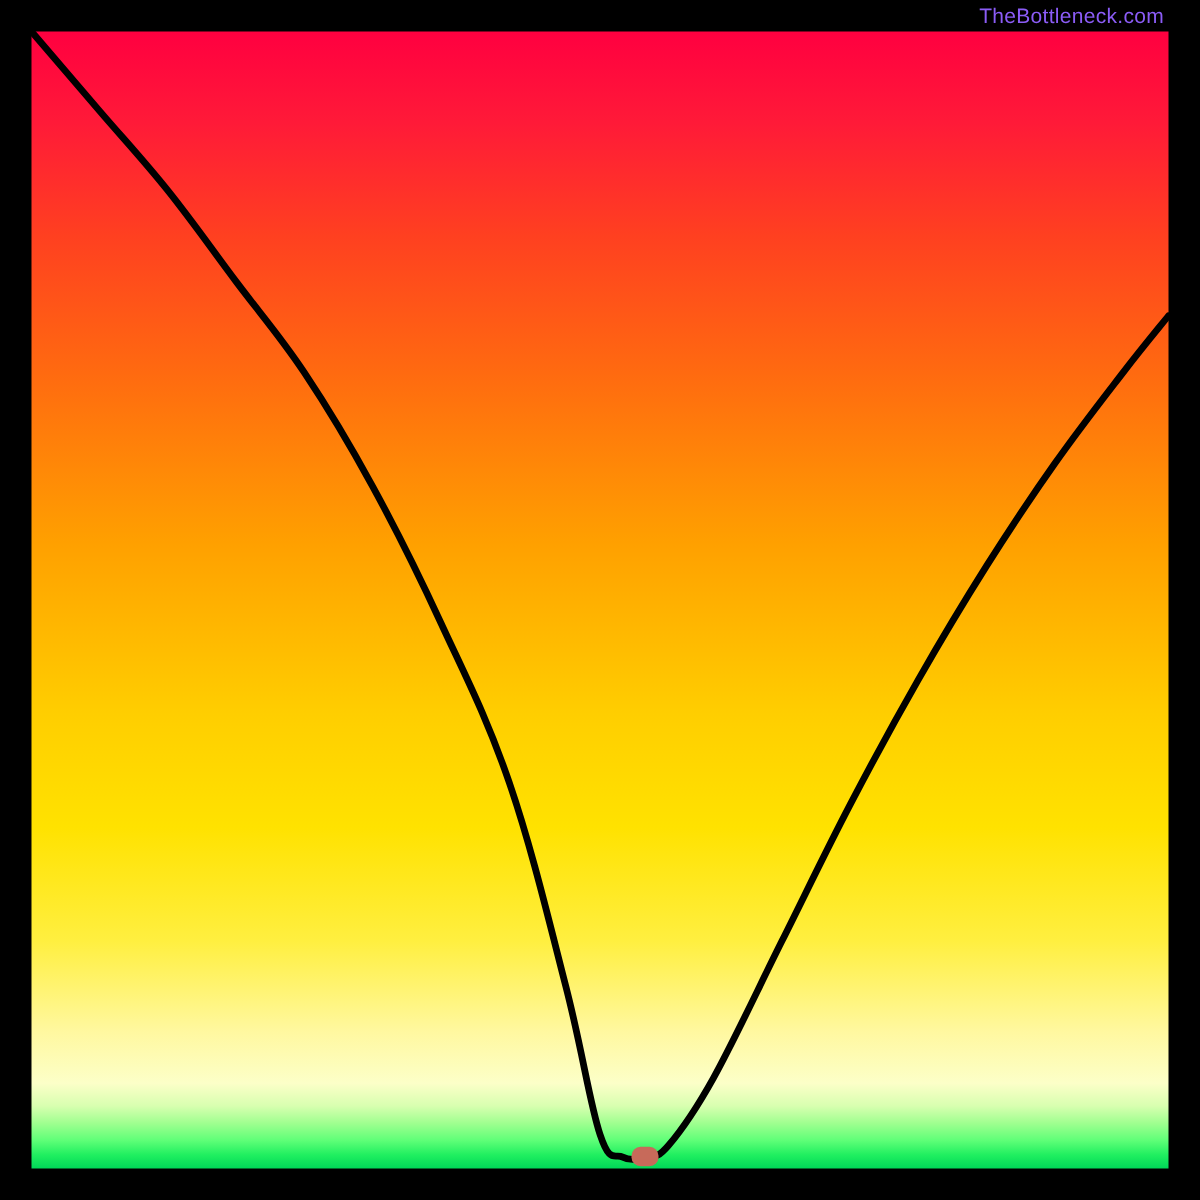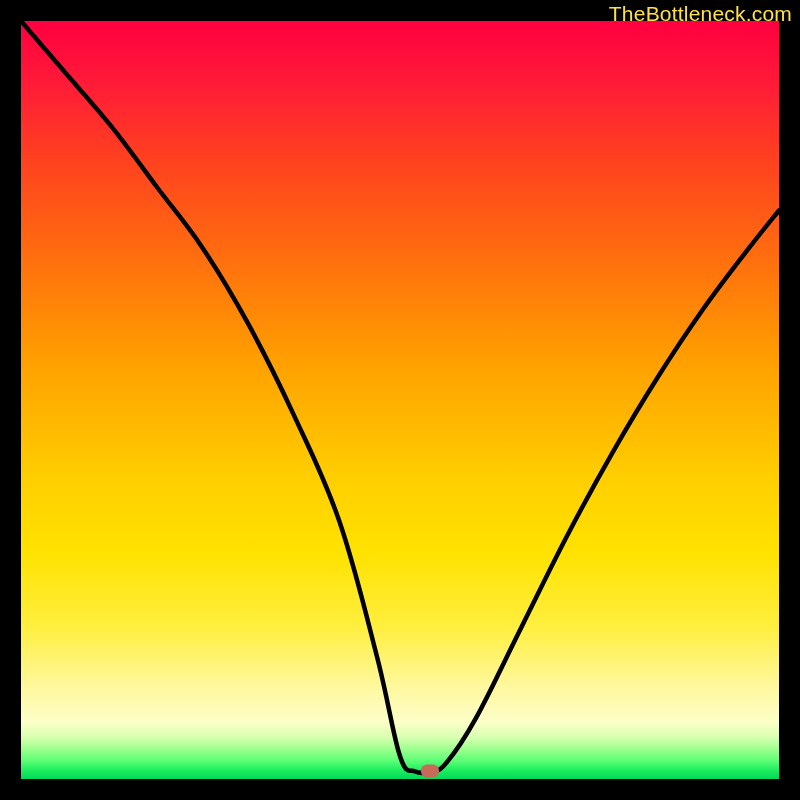--- a/index.html
+++ b/index.html
@@ -55,23 +55,23 @@
     position: absolute;
     width: 18px;
     height: 13px;
     border-radius: 6px;
     background: #c76a5a;
     transform: translate(-50%, -50%);
   }
   .watermark {
     position: absolute;
     top: 2px;
-    right: 8px;
-    color: #fde047;
-    font-size: 21px;
+    right: 24px;
+    color: #8b5cf6;
+    font-size: 14px;
     letter-spacing: 0.2px;
     user-select: none;
   }
 </style>
 </head>
 <body>
 
 <div class="frame">
 
   <div class="plot-area">

